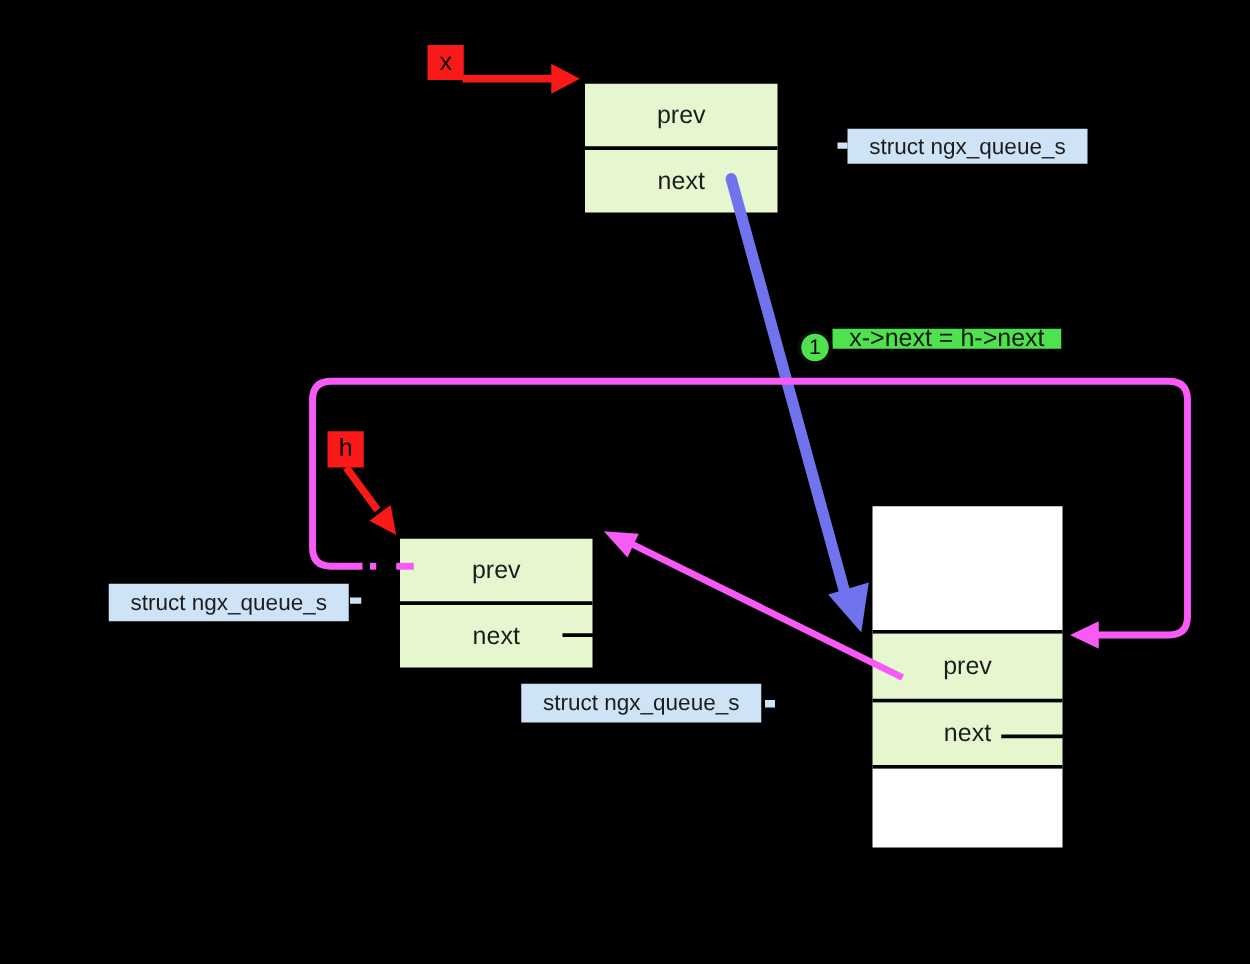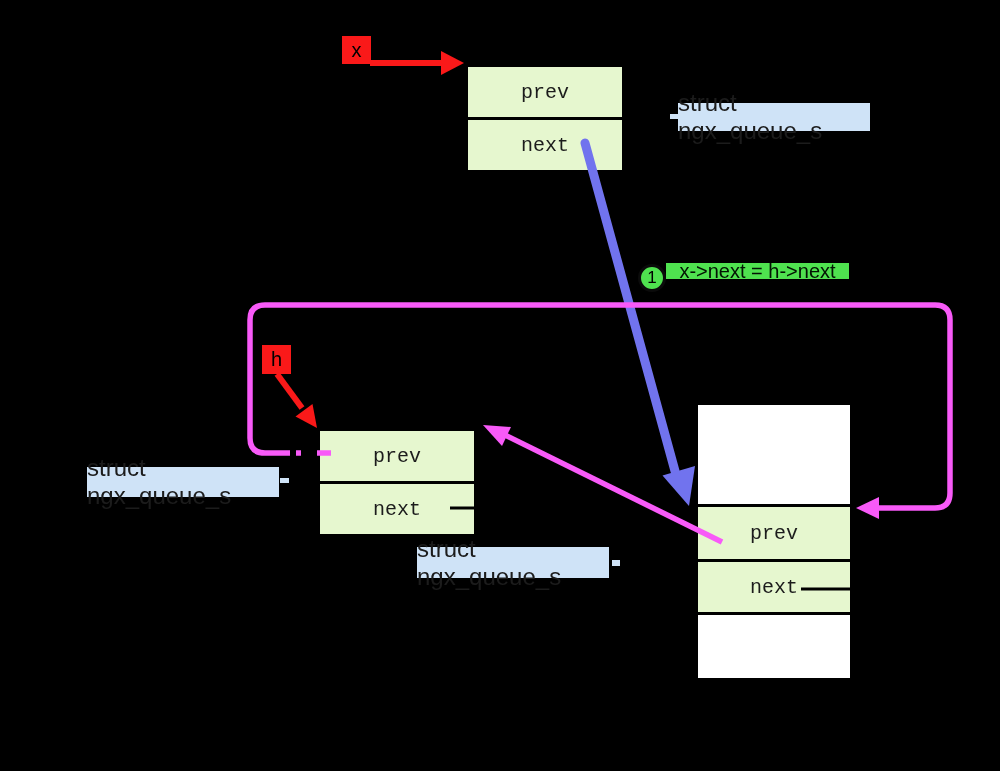--- a/index.html
+++ b/index.html
@@ -9,21 +9,20 @@
     background:var(--canvas-bg,#000);
     font-family:"Liberation Sans",sans-serif;
     overflow:hidden;
   }
   
   .node{
     position:absolute;
     border:3px solid var(--line-black,#000);
     box-sizing:border-box;
     z-index:1;
-    font-family:Liberation Mono, monospace;
   }
   .cell{
     display:flex;align-items:center;justify-content:center;
     font-size:20px;color:var(--text-dark,#1c1c1c);
     border-bottom:3px solid var(--line-black,#000);
     box-sizing:border-box;
   }
   .cell:last-child{border-bottom:none;}
   .cell.green{background:var(--cell-green,#e6f7cf);}
   .cell.white{background:var(--cell-white,#fff);}
@@ -34,21 +33,21 @@
   .t3{height:53px;}
   .t4{height:63px;}
   #x-node{left:465px;top:64px;width:160px;}
   #h-node{left:317px;top:428px;width:160px;}
   #tail-node{left:695px;top:402px;width:158px;}
   
   .struct-label{
     position:absolute;
     background:var(--label-blue,#cfe3f7);
     color:var(--text-dark,#1c1c1c);
-    font-size:24px;
+    font-size:18px;
     display:flex;align-items:center;justify-content:center;
     z-index:2;
   }
   #label-top{left:678px;top:103px;width:192px;height:28px;}
   #label-left{left:87px;top:467px;width:192px;height:30px;}
   #label-bottom{left:417px;top:547px;width:192px;height:31px;}
   .leader-dash{
     position:absolute;background:var(--label-blue,#cfe3f7);z-index:2;
   }
   #dash-top{left:670px;top:114px;width:8px;height:5px;}

